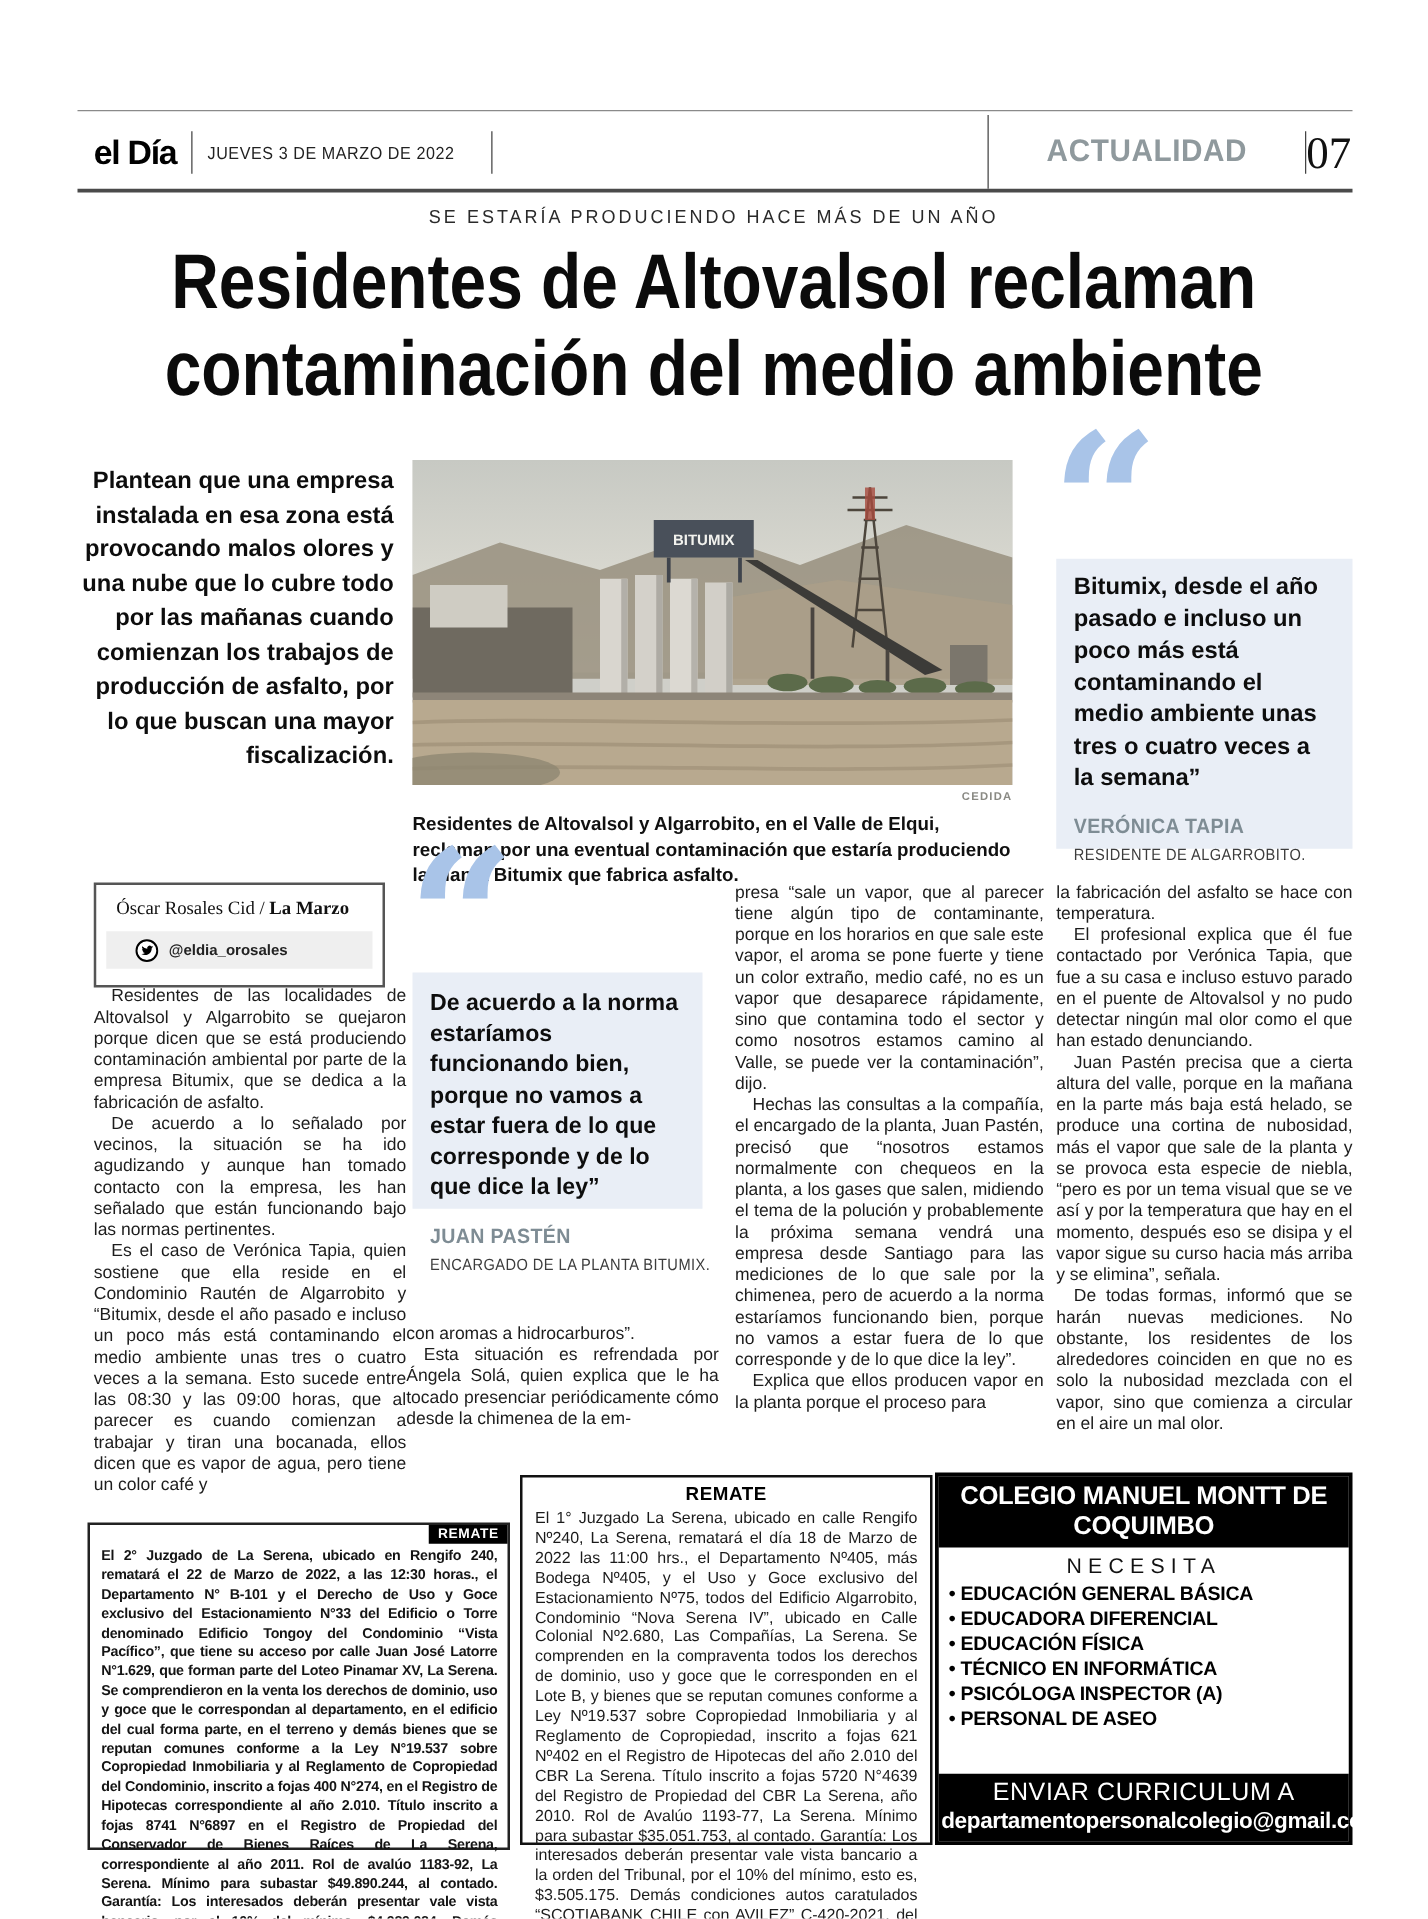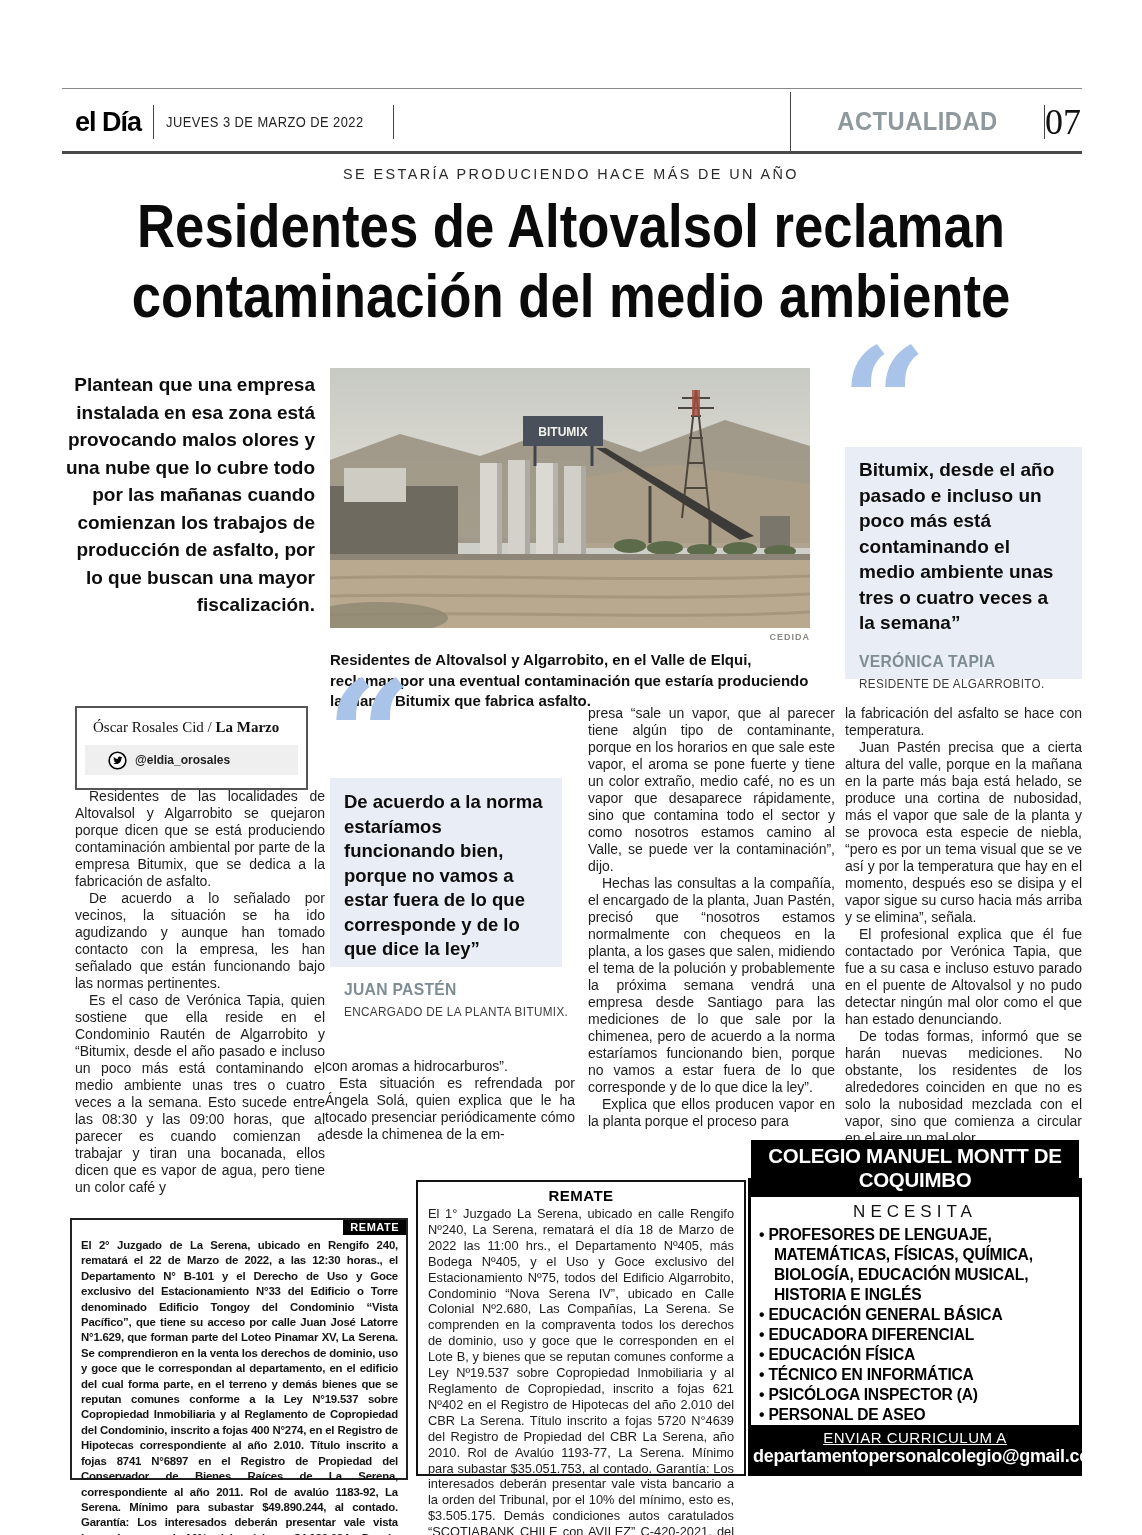--- a/index.html
+++ b/index.html
@@ -80,21 +80,21 @@
 
   
   .ad{left:748px;top:1178px;width:334px;height:298px;border:3px solid #000;box-sizing:border-box;background:#fff;display:flex;flex-direction:column;justify-content:flex-end;}
   .ad-head{background:#000;color:#fff;text-align:center;font-weight:bold;font-size:20.5px;padding:4px 2px 5px;transform-origin:center;letter-spacing:-.3px;}
   .ad-body{flex:1;padding:3px 8px 0 8px;}
   .ad-sub{text-align:center;font-size:17px;letter-spacing:5px;color:#111;font-weight:500;margin:2px 0 3px;}
   .ad-list{list-style:none;margin:0;padding:0;}
   .ad-list li{font-weight:bold;font-size:15.6px;line-height:20px;color:#000;padding-left:15px;text-indent:-15px;letter-spacing:-.2px;}
   .ad-list li::before{content:"• ";}
   .ad-foot{background:#000;color:#fff;text-align:center;padding:4px 2px 6px;}
-  .ad-foot .l1{font-size:15px;letter-spacing:.5px;font-weight:400;text-decoration:underline;}
+  .ad-foot .l1{font-size:20px;letter-spacing:.5px;font-weight:400;}
   .ad-foot .l2{font-size:18px;font-weight:bold;letter-spacing:-.3px;}
 </style>
 </head>
 <body>
 
 <div class="page">
 
   <div class="abs rule-top"></div>
   <div class="abs mast-left">
     <span class="logo">el Día</span>
@@ -211,42 +211,41 @@
   </div>
 
   <div class="col c3">
     <p class="noind">presa “sale un vapor, que al parecer tiene algún tipo de contaminante, porque en los horarios en que sale este vapor, el aroma se pone fuerte y tiene un color extraño, medio café, no es un vapor que desaparece rápidamente, sino que contamina todo el sector y como nosotros estamos camino al Valle, se puede ver la contaminación”, dijo.</p>
     <p>Hechas las consultas a la compañía, el encargado de la planta, Juan Pastén, precisó que “nosotros estamos normalmente con chequeos en la planta, a los gases que salen, midiendo el tema de la polución y probablemente la próxima semana vendrá una empresa desde Santiago para las mediciones de lo que sale por la chimenea, pero de acuerdo a la norma estaríamos funcionando bien, porque no vamos a estar fuera de lo que corresponde y de lo que dice la ley”.</p>
     <p>Explica que ellos producen vapor en la planta porque el proceso para</p>
   </div>
 
   <div class="col c4">
     <p class="noind">la fabricación del asfalto se hace con temperatura.</p>
+    <p>El profesional explica que él fue contactado por Verónica Tapia, que fue a su casa e incluso estuvo parado en el puente de Altovalsol y no pudo detectar ningún mal olor como el que han estado denunciando.</p>
     <p>Juan Pastén precisa que a cierta altura del valle, porque en la mañana en la parte más baja está helado, se produce una cortina de nubosidad, más el vapor que sale de la planta y se provoca esta especie de niebla, “pero es por un tema visual que se ve así y por la temperatura que hay en el momento, después eso se disipa y el vapor sigue su curso hacia más arriba y se elimina”, señala.</p>
-    <p>El profesional explica que él fue contactado por Verónica Tapia, que fue a su casa e incluso estuvo parado en el puente de Altovalsol y no pudo detectar ningún mal olor como el que han estado denunciando.</p>
     <p>De todas formas, informó que se harán nuevas mediciones. No obstante, los residentes de los alrededores coinciden en que no es solo la nubosidad mezclada con el vapor, sino que comienza a circular en el aire un mal olor.</p>
   </div>
 
   <div class="abs remate-l">
     <div class="tab">REMATE</div>
     <div class="txt">El 2° Juzgado de La Serena, ubicado en Rengifo 240, rematará el 22 de Marzo de 2022, a las 12:30 horas., el Departamento N° B-101 y el Derecho de Uso y Goce exclusivo del Estacionamiento N°33 del Edificio o Torre denominado Edificio Tongoy del Condominio “Vista Pacífico”, que tiene su acceso por calle Juan José Latorre N°1.629, que forman parte del Loteo Pinamar XV, La Serena. Se comprendieron en la venta los derechos de dominio, uso y goce que le correspondan al departamento, en el edificio del cual forma parte, en el terreno y demás bienes que se reputan comunes conforme a la Ley N°19.537 sobre Copropiedad Inmobiliaria y al Reglamento de Copropiedad del Condominio, inscrito a fojas 400 N°274, en el Registro de Hipotecas correspondiente al año 2.010. Título inscrito a fojas 8741 N°6897 en el Registro de Propiedad del Conservador de Bienes Raíces de La Serena, correspondiente al año 2011. Rol de avalúo 1183-92, La Serena. Mínimo para subastar $49.890.244, al contado. Garantía: Los interesados deberán presentar vale vista bancario, por el 10% del mínimo, $4.989.024. Demás condiciones autos caratulados “SCOTIABANK CHILE con GUTIERREZ LAGOS.”, Rol C-1763-2021, del tribunal citado.</div>
   </div>
 
   <div class="abs remate-c">
     <div class="title">REMATE</div>
     <div class="txt">El 1° Juzgado La Serena, ubicado en calle Rengifo Nº240, La Serena, rematará el día 18 de Marzo de 2022 las 11:00 hrs., el Departamento Nº405, más Bodega Nº405, y el Uso y Goce exclusivo del Estacionamiento Nº75, todos del Edificio Algarrobito, Condominio “Nova Serena IV”, ubicado en Calle Colonial Nº2.680, Las Compañías, La Serena. Se comprenden en la compraventa todos los derechos de dominio, uso y goce que le corresponden en el Lote B, y bienes que se reputan comunes conforme a Ley Nº19.537 sobre Copropiedad Inmobiliaria y al Reglamento de Copropiedad, inscrito a fojas 621 Nº402 en el Registro de Hipotecas del año 2.010 del CBR La Serena. Título inscrito a fojas 5720 N°4639 del Registro de Propiedad del CBR La Serena, año 2010. Rol de Avalúo 1193-77, La Serena. Mínimo para subastar $35.051.753, al contado. Garantía: Los interesados deberán presentar vale vista bancario a la orden del Tribunal, por el 10% del mínimo, esto es, $3.505.175. Demás condiciones autos caratulados “SCOTIABANK CHILE con AVILEZ” C-420-2021, del tribunal citado.</div>
 
   </div>
 
   <div class="abs ad">
     <div class="ad-head">COLEGIO MANUEL MONTT DE COQUIMBO</div>
     <div class="ad-body">
       <div class="ad-sub">NECESITA</div>
       <ul class="ad-list">
-        <li>PROFESORES DE LENGUAJE, MATEMÁTICAS, FÍSICAS, QUÍMICA, BIOLOGÍA, EDUCACIÓN MUSICAL, HISTORIA E INGLÉS</li>
         <li>EDUCACIÓN GENERAL BÁSICA</li>
         <li>EDUCADORA DIFERENCIAL</li>
         <li>EDUCACIÓN FÍSICA</li>
         <li>TÉCNICO EN INFORMÁTICA</li>
         <li>PSICÓLOGA INSPECTOR (A)</li>
         <li>PERSONAL DE ASEO</li>
       </ul>
     </div>
     <div class="ad-foot">
       <div class="l1">ENVIAR CURRICULUM A</div>

